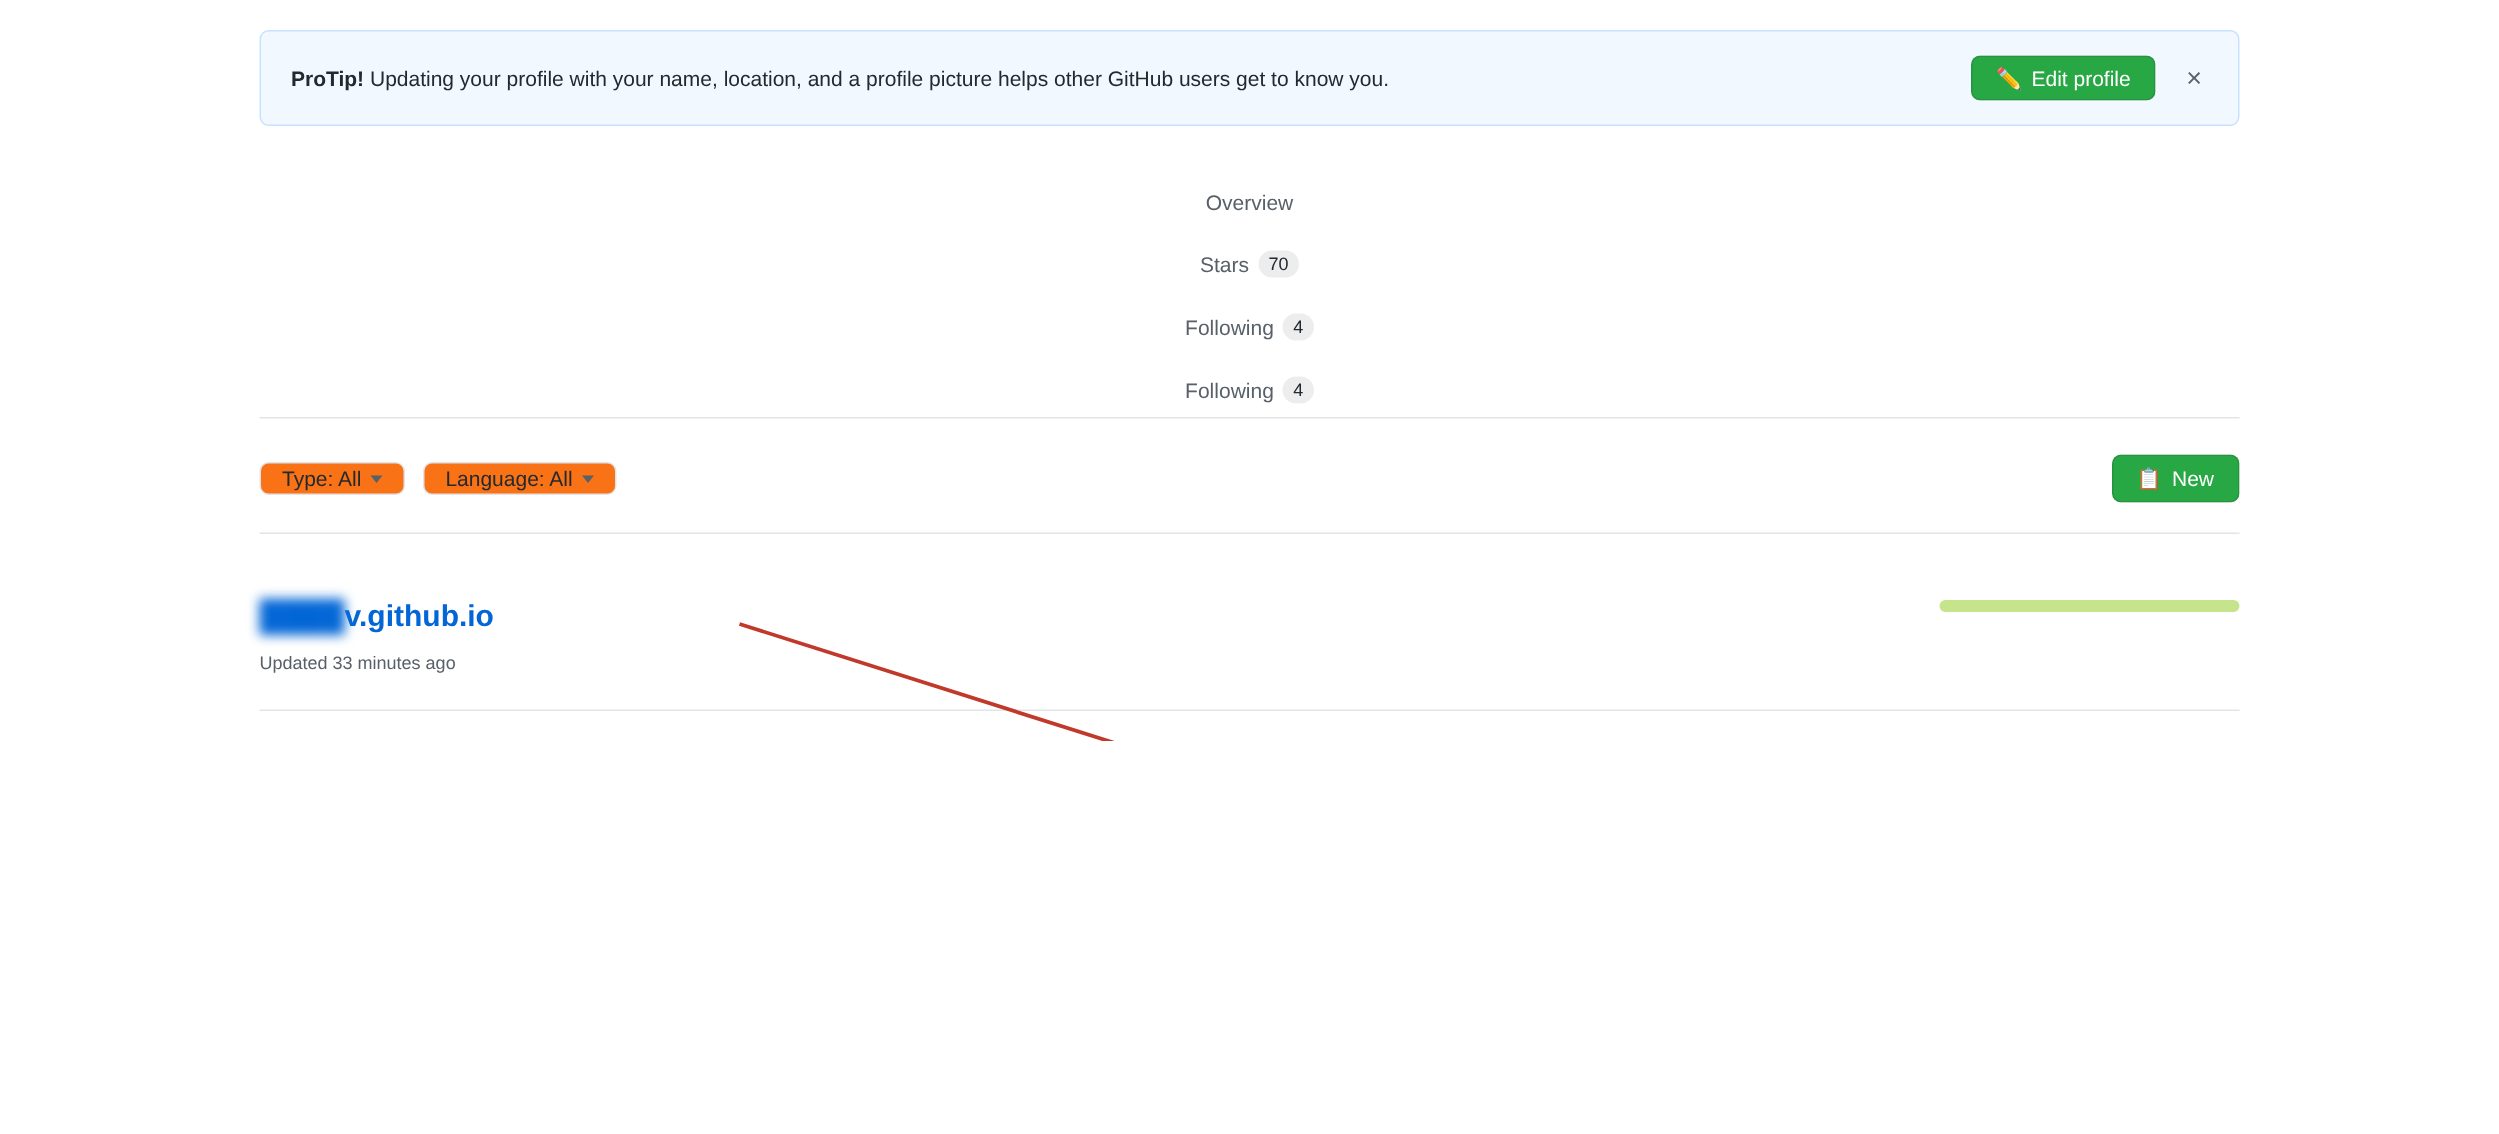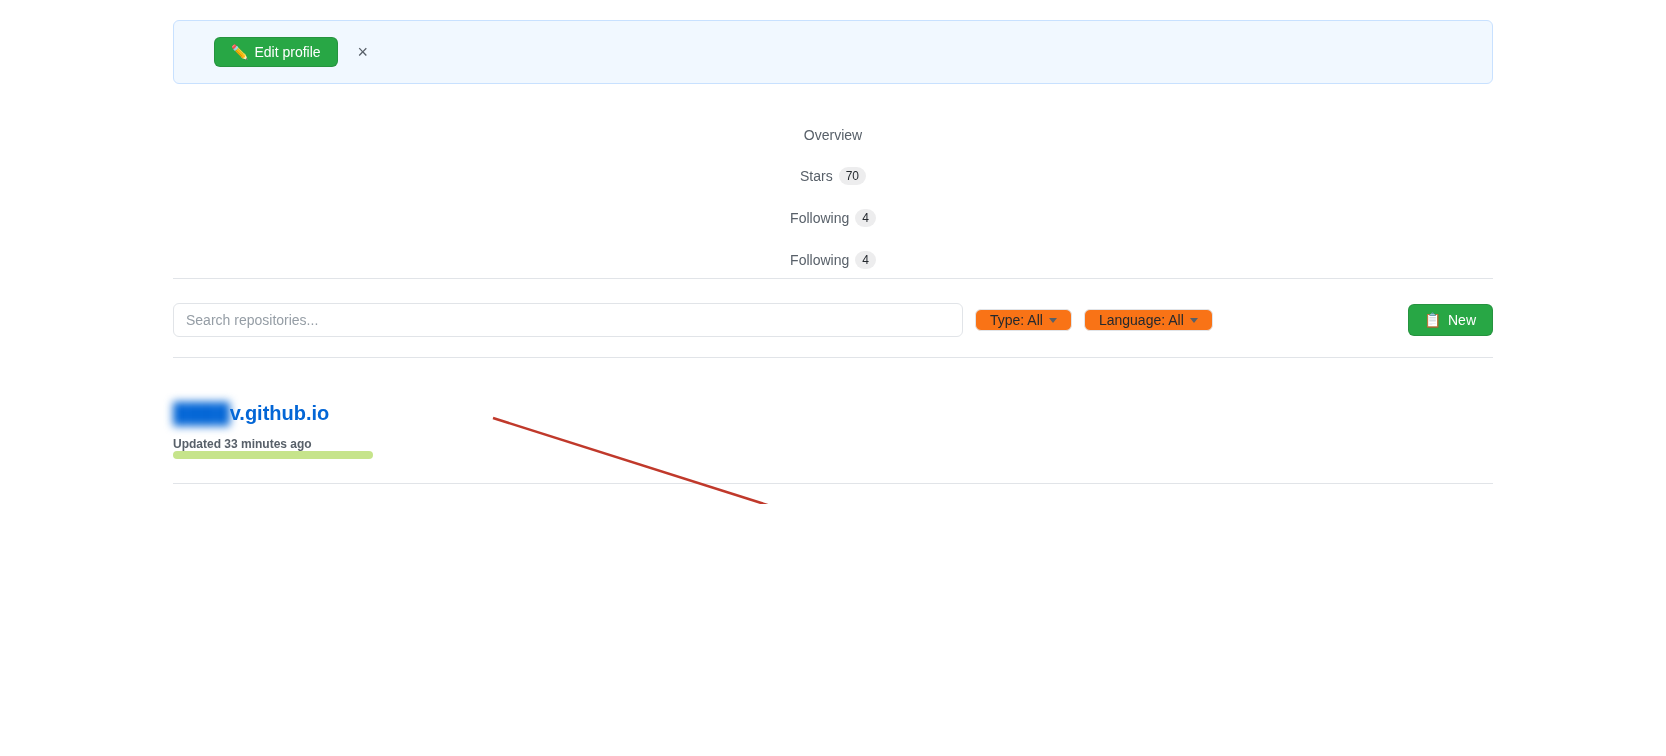--- a/index.html
+++ b/index.html
@@ -183,21 +183,20 @@
       position: relative;
     }
 
     .repo-item {
       padding: 24px 0;
       border-bottom: 1px solid #e1e4e8;
       display: flex;
       align-items: flex-start;
       justify-content: flex-end;
       position: relative;
-      flex-direction: column;
     }
 
     .repo-item-left {
       flex: 1;
     }
 
     .repo-name {
       font-size: 20px;
       font-weight: 600;
       color: #0366d6;
@@ -211,21 +210,20 @@
       filter: blur(4px);
       background: #cce0ff;
       border-radius: 3px;
       color: #0366d6;
     }
 
     .repo-updated {
       font-size: 12px;
       color: #586069;
       margin-top: 8px;
-      font-weight: bold;
     }
 
     .repo-item-right {
       display: flex;
       align-items: center;
       gap: 16px;
     }
 
     .language-bar {
       width: 200px;
@@ -244,20 +242,24 @@
       vertical-align: middle;
     }
 
   </style>
 </head>
 <body>
 
 <div class="page-container">
 
   <div class="protip-banner">
+    <div class="protip-text">
+      <strong>ProTip!</strong>
+      <span> Updating your profile with your name, location, and a profile picture helps other GitHub users get to know you.</span>
+    </div>
     <div class="protip-actions">
       <button class="edit-profile-btn">
         <span>✏️</span>
         <span>Edit profile</span>
       </button>
       <button class="close-btn">
         <span>×</span>
       </button>
     </div>
   </div>
@@ -274,21 +276,20 @@
       <span>Following</span>
       <span class="tab-count">4</span>
     </a>
     <a class="tab-item">
       <span>Following</span>
       <span class="tab-count">4</span>
     </a>
   </nav>
 
   <div class="repo-controls">
-    <input type="text" class="search-input" placeholder="Search repositories..." style="">
     <button class="filter-btn">
       <span>Type: All</span>
       <span class="chevron-down"></span>
     </button>
     <button class="filter-btn">
       <span>Language: All</span>
       <span class="chevron-down"></span>
     </button>
     <button class="new-repo-btn">
       <span>📋</span>

